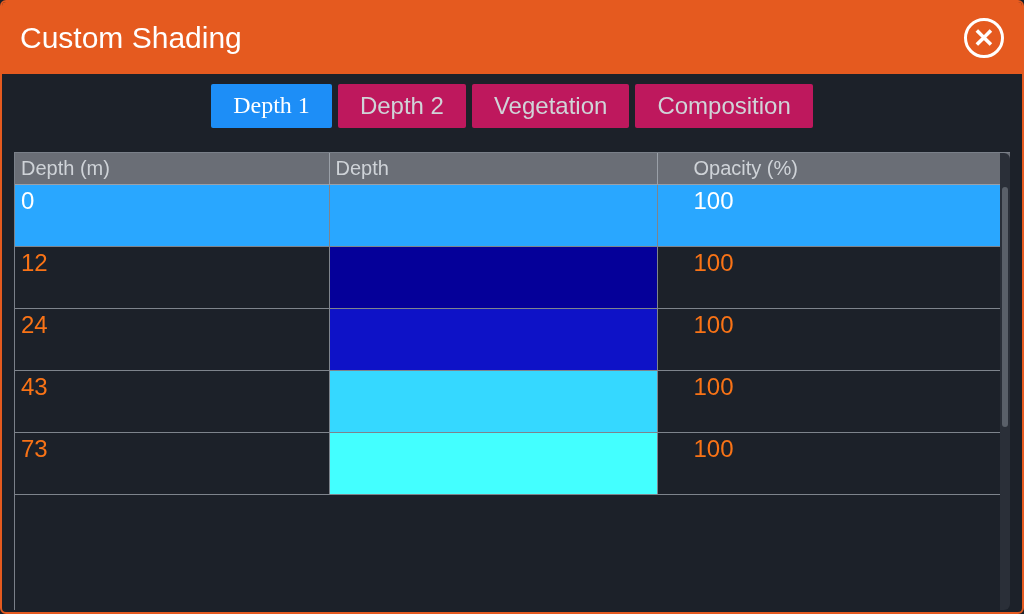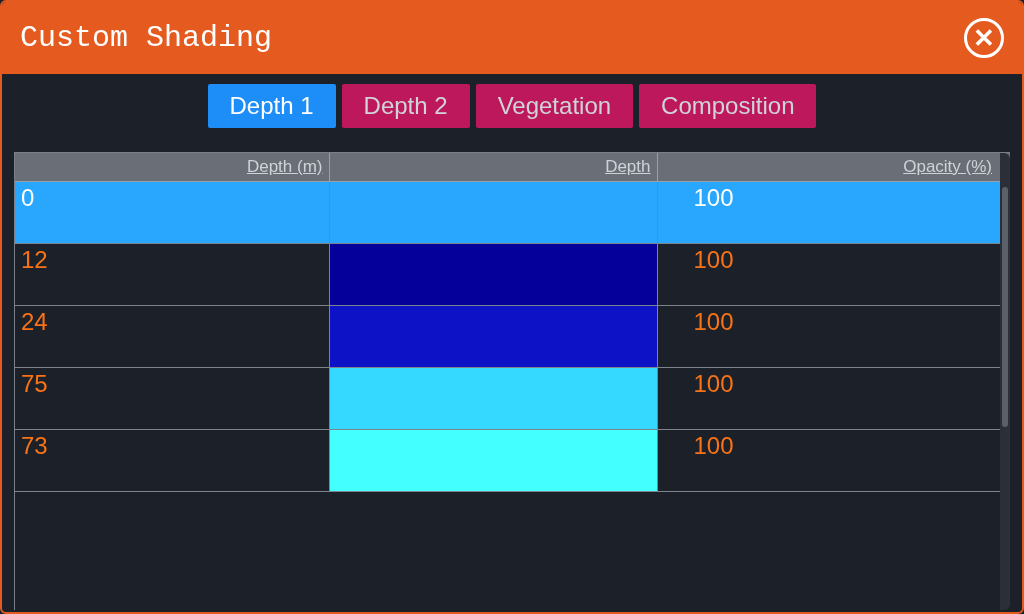--- a/index.html
+++ b/index.html
@@ -25,21 +25,20 @@
     height: 72px;
     display: flex;
     align-items: center;
     justify-content: space-between;
     padding: 0 18px 0 18px;
     color: #fff;
   }
   .titlebar .title {
     font-size: 30px;
     font-weight: 400;
-    font-family: Liberation Mono, monospace;
   }
   .close-btn {
     width: 40px;
     height: 40px;
     border: 3px solid #fff;
     border-radius: 50%;
     display: flex;
     align-items: center;
     justify-content: center;
     cursor: pointer;
@@ -63,46 +62,46 @@
     padding: 8px 22px;
     font-size: 24px;
     border-radius: 2px;
     cursor: pointer;
     user-select: none;
   }
   .tab.active {
     background: #1d8ef7;
     color: #fff;
     font-weight: 500;
+    font-family: Liberation Serif, serif;
   }
   .table-wrap {
     position: absolute;
     left: 12px;
     right: 12px;
     top: 150px;
     bottom: 2px;
     overflow: hidden;
     border-top: 1px solid #7a8089;
     border-left: 1px solid #7a8089;
   }
   table {
     border-collapse: collapse;
     width: 100%;
     table-layout: fixed;
   }
   th {
     background: #6a6e76;
     color: #cfd3d8;
     font-weight: 400;
-    text-align: right;
+    text-align: left;
     padding: 4px 6px;
-    font-size: 17px;
+    font-size: 20px;
     border-right: 1px solid #9aa0a8;
     border-bottom: 1px solid #9aa0a8;
-    text-decoration: underline;
   }
   td {
     height: 62px;
     padding: 0 6px;
     vertical-align: top;
     font-size: 24px;
     color: #f97316;
     border-right: 1px solid #7e848c;
     border-bottom: 1px solid #7e848c;
   }
@@ -200,21 +199,21 @@
             </td>
             <td class="color-cell">
               <div class="swatch" style="background: rgb(14, 18, 199);"></div>
             </td>
             <td class="last">
               <span class="val">100</span>
             </td>
           </tr>
           <tr class="row">
             <td>
-              <span class="val">75</span>
+              <span class="val">43</span>
             </td>
             <td class="color-cell">
               <div class="swatch" style="background: rgb(53, 216, 255);"></div>
             </td>
             <td class="last">
               <span class="val">100</span>
             </td>
           </tr>
           <tr class="row">
             <td>

